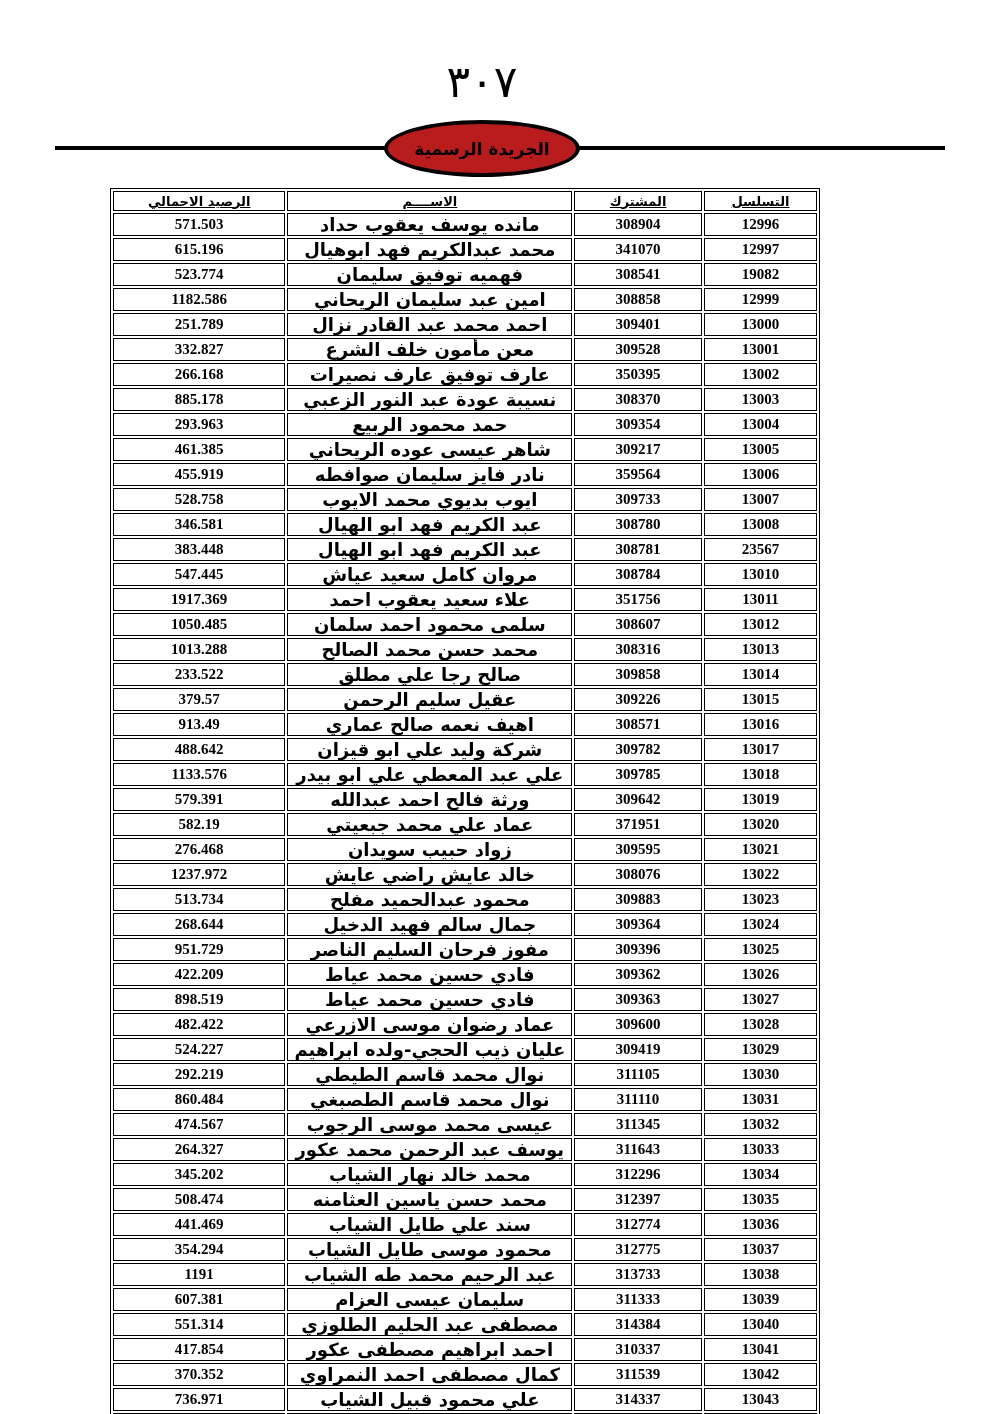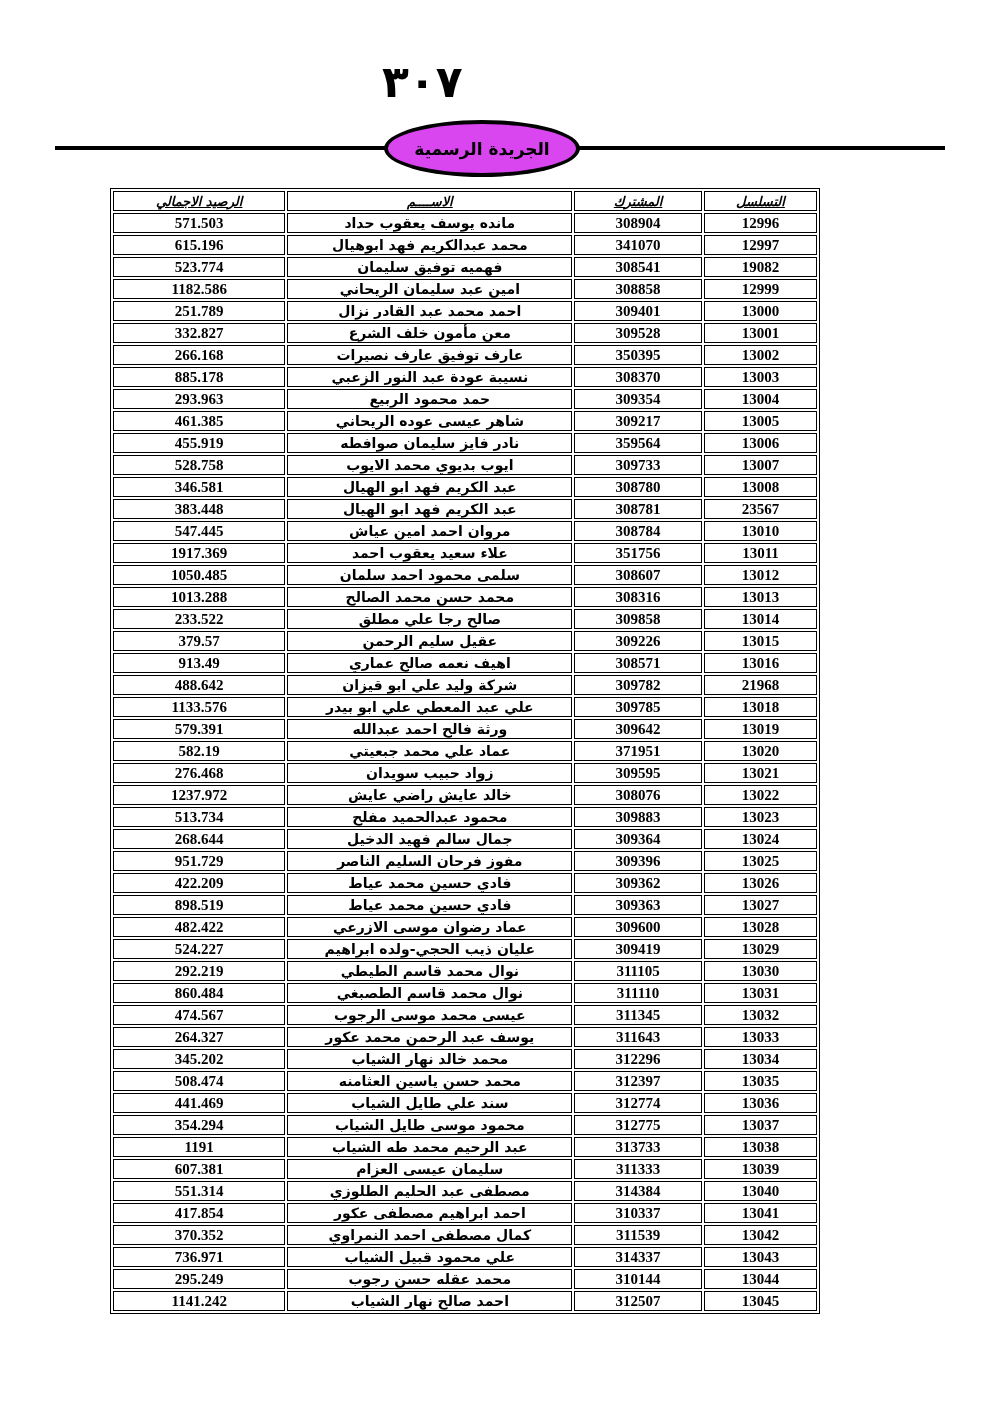--- a/index.html
+++ b/index.html
@@ -12,44 +12,44 @@
     width: 1000px;
     height: 1414px;
     font-family: "DejaVu Sans", sans-serif;
     color: #000;
   }
   .page-number {
     position: absolute;
     top: 60px;
     left: 382px;
     width: 200px;
-    text-align: left;
+    text-align: center;
     font-size: 44px;
-    font-weight: bold;
+    font-weight: normal;
     letter-spacing: 4px;
     line-height: 1;
   }
   .rule {
     position: absolute;
     top: 146px;
     left: 55px;
     width: 890px;
     height: 4px;
     background: #000;
   }
   .banner {
     position: absolute;
     top: 120px;
     left: 384px;
     width: 196px;
     height: 57px;
     box-sizing: border-box;
     border: 4px solid #000;
     border-radius: 50%;
-    background: #d946ef;
+    background: #b91c1c;
     display: flex;
     align-items: center;
     justify-content: center;
     font-size: 17px;
     font-weight: bold;
   }
   .table-frame {
     position: absolute;
     top: 188px;
     left: 110px;
@@ -71,29 +71,28 @@
     padding: 0 2px;
     text-align: center;
     vertical-align: middle;
     font-weight: bold;
     overflow: hidden;
     white-space: nowrap;
   }
   table.gazette th {
     font-size: 13px;
     text-decoration: underline;
-    font-style: italic;
   }
   td.num {
     font-family: "Liberation Serif", serif;
     font-size: 15px;
     direction: ltr;
   }
   td.name {
-    font-size: 14px;
+    font-size: 18px;
     margin-top: 8px;
   }
   col.c-serial  { width: 16.2%; }
   col.c-sub     { width: 18.3%; }
   col.c-name    { width: 40.8%; }
   col.c-balance { width: 24.7%; }
 </style>
 </head>
 <body>
 
@@ -202,21 +201,21 @@
         </tr>
         <tr>
           <td class="num">23567</td>
           <td class="num">308781</td>
           <td class="name">عبد الكريم فهد ابو الهيال</td>
           <td class="num">383.448</td>
         </tr>
         <tr>
           <td class="num">13010</td>
           <td class="num">308784</td>
-          <td class="name">مروان احمد امين عياش</td>
+          <td class="name">مروان كامل سعيد عياش</td>
           <td class="num">547.445</td>
         </tr>
         <tr>
           <td class="num">13011</td>
           <td class="num">351756</td>
           <td class="name">علاء سعيد يعقوب احمد</td>
           <td class="num">1917.369</td>
         </tr>
         <tr>
           <td class="num">13012</td>
@@ -242,21 +241,21 @@
           <td class="name">عقيل سليم الرحمن</td>
           <td class="num">379.57</td>
         </tr>
         <tr>
           <td class="num">13016</td>
           <td class="num">308571</td>
           <td class="name">اهيف نعمه صالح عماري</td>
           <td class="num">913.49</td>
         </tr>
         <tr>
-          <td class="num">21968</td>
+          <td class="num">13017</td>
           <td class="num">309782</td>
           <td class="name">شركة وليد علي ابو قيزان</td>
           <td class="num">488.642</td>
         </tr>
         <tr>
           <td class="num">13018</td>
           <td class="num">309785</td>
           <td class="name">علي عبد المعطي علي ابو بيدر</td>
           <td class="num">1133.576</td>
         </tr>

